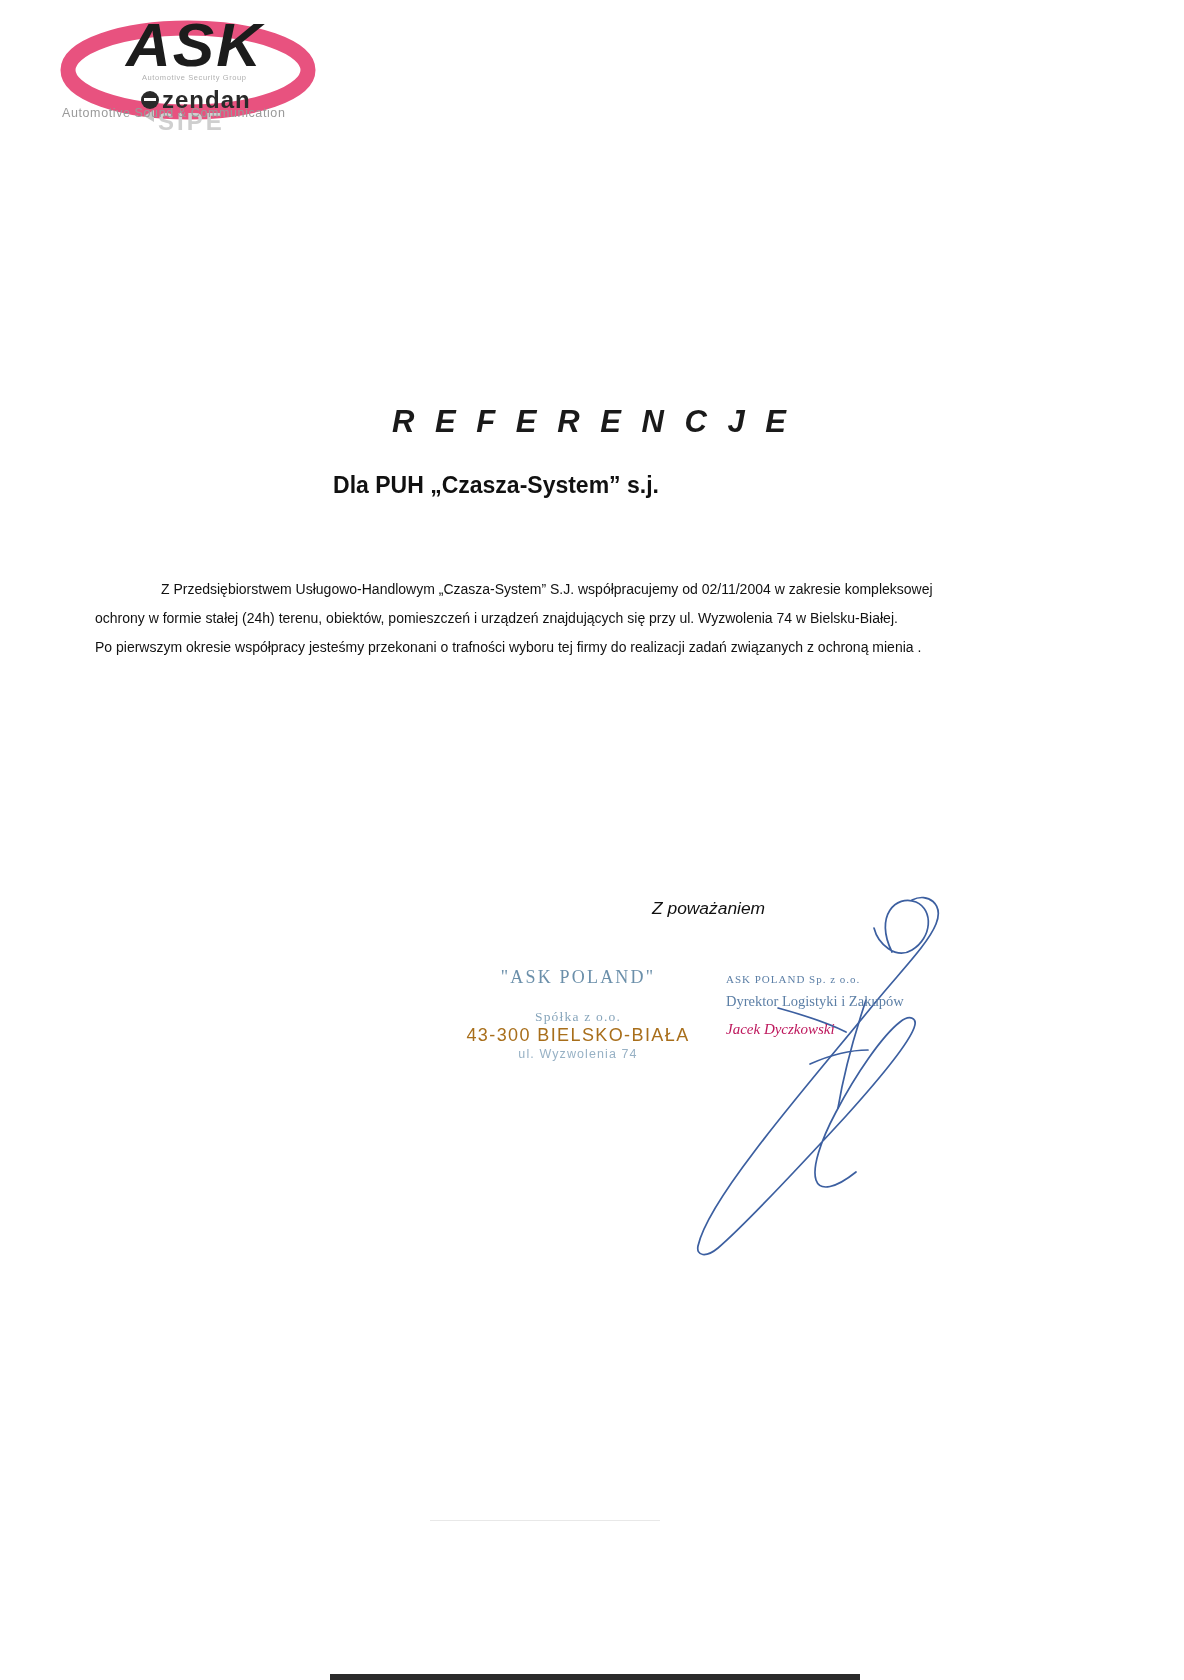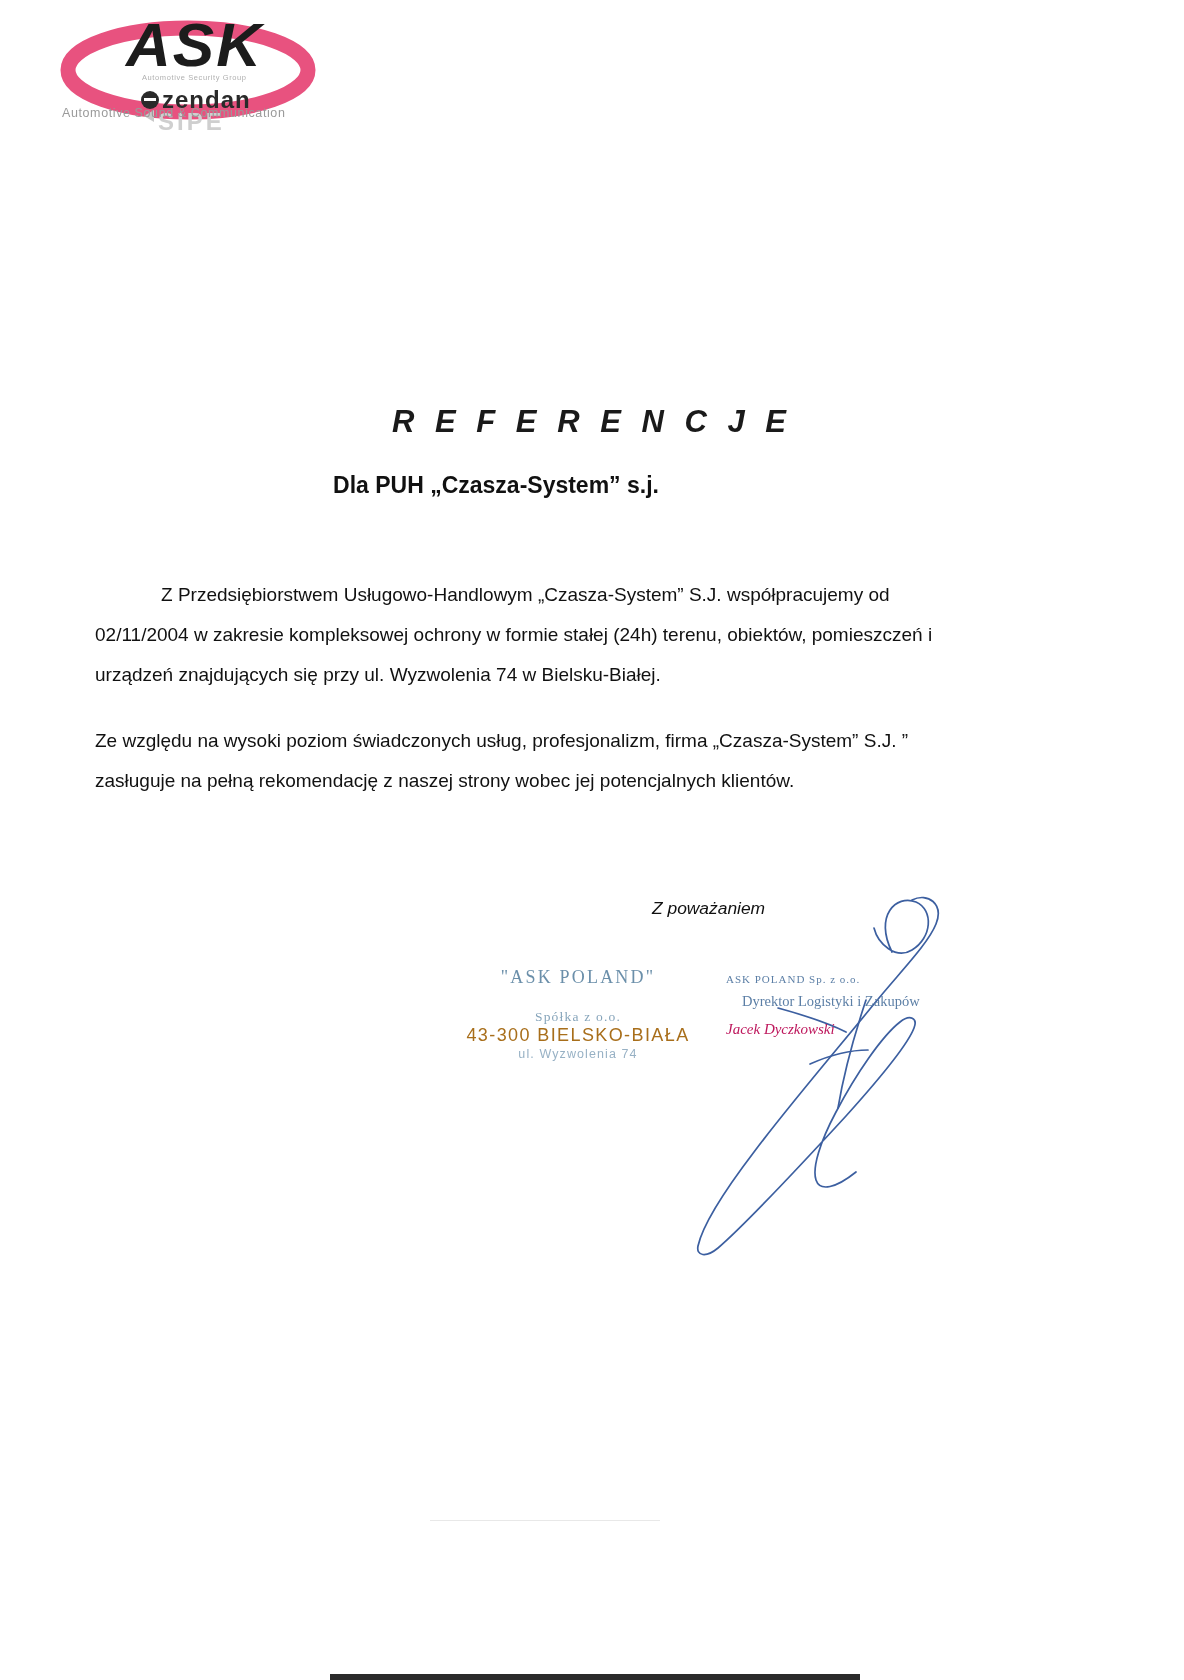--- a/index.html
+++ b/index.html
@@ -59,22 +59,22 @@
     font-weight: bold;
     color: #111111;
   }
 
   
   .body-block {
     position: absolute;
     left: 95px;
     top: 575px;
     width: 880px;
-    font-size: 19px;
-    line-height: 40px;
+    font-size: 14px;
+    line-height: 29px;
     color: #111111;
   }
   .body-block p { margin: 0; }
   .body-block p.indent { text-indent: 66px; }
   .body-block p.gap { margin-top: 26px; }
 
   
   .closing {
     position: absolute;
     left: 652px;
@@ -125,21 +125,21 @@
   .sig-stamp {
     position: absolute;
     left: 726px;
     top: 968px;
     width: 240px;
     color: #5c7fa6;
     font-family: "Liberation Serif", serif;
     line-height: 22px;
   }
   .sig-stamp .l1 { font-size: 11px; letter-spacing: 1px; }
-  .sig-stamp .l2 { font-size: 14.5px; margin-left: 16px; }
+  .sig-stamp .l2 { font-size: 14.5px; }
   .sig-stamp .l3 {
     font-size: 15px;
     font-style: italic;
     margin-top: 6px;
     color: #be185d;
   }
 
   
   .signature {
     position: absolute;
@@ -196,21 +196,21 @@
     </g>
   </svg>
 </div>
 <div class="logo-tagline">Automotive Sound &amp; Communication</div>
 
 <div class="doc-title">R E F E R E N C J E</div>
 <div class="doc-subtitle">Dla PUH „Czasza-System” s.j.</div>
 
 <div class="body-block">
   <p class="indent">Z  Przedsiębiorstwem Usługowo-Handlowym „Czasza-System” S.J. współpracujemy od 02/11/2004 w zakresie kompleksowej ochrony w formie stałej (24h) terenu, obiektów, pomieszczeń i urządzeń znajdujących się przy ul. Wyzwolenia 74 w Bielsku-Białej.</p>
-  <p class="gap">Ze względu na wysoki poziom świadczonych usług, profesjonalizm, firma „Czasza-System” S.J. ” zasługuje na pełną rekomendację z naszej strony wobec jej potencjalnych klientów.</p>
+  <p>Po pierwszym okresie współpracy jesteśmy przekonani o trafności wyboru tej firmy do realizacji zadań związanych z ochroną mienia .</p>
 </div>
 
 <div class="closing">Z poważaniem</div>
 
 <svg class="signature" viewBox="0 0 330 400">
   <g fill="none" stroke="#3c5fa0" stroke-width="1.7" stroke-linecap="round">
     <path d="M232 72 C214 36 236 14 256 22 C274 30 272 58 252 70 C236 80 218 64 214 48"></path>
     <path d="M252 20 C268 12 284 24 276 44 C268 64 240 92 214 124 C180 166 130 224 94 272 C62 314 42 348 38 366 C36 376 46 378 58 368 C86 344 140 286 186 236 C222 196 248 164 254 148 C258 138 250 134 240 142 C222 156 196 194 176 232 C160 262 152 288 156 300 C160 312 176 308 196 292"></path>
     <path d="M206 120 C196 150 184 192 178 228"></path>
     <path d="M150 184 C168 176 190 170 208 170"></path>

